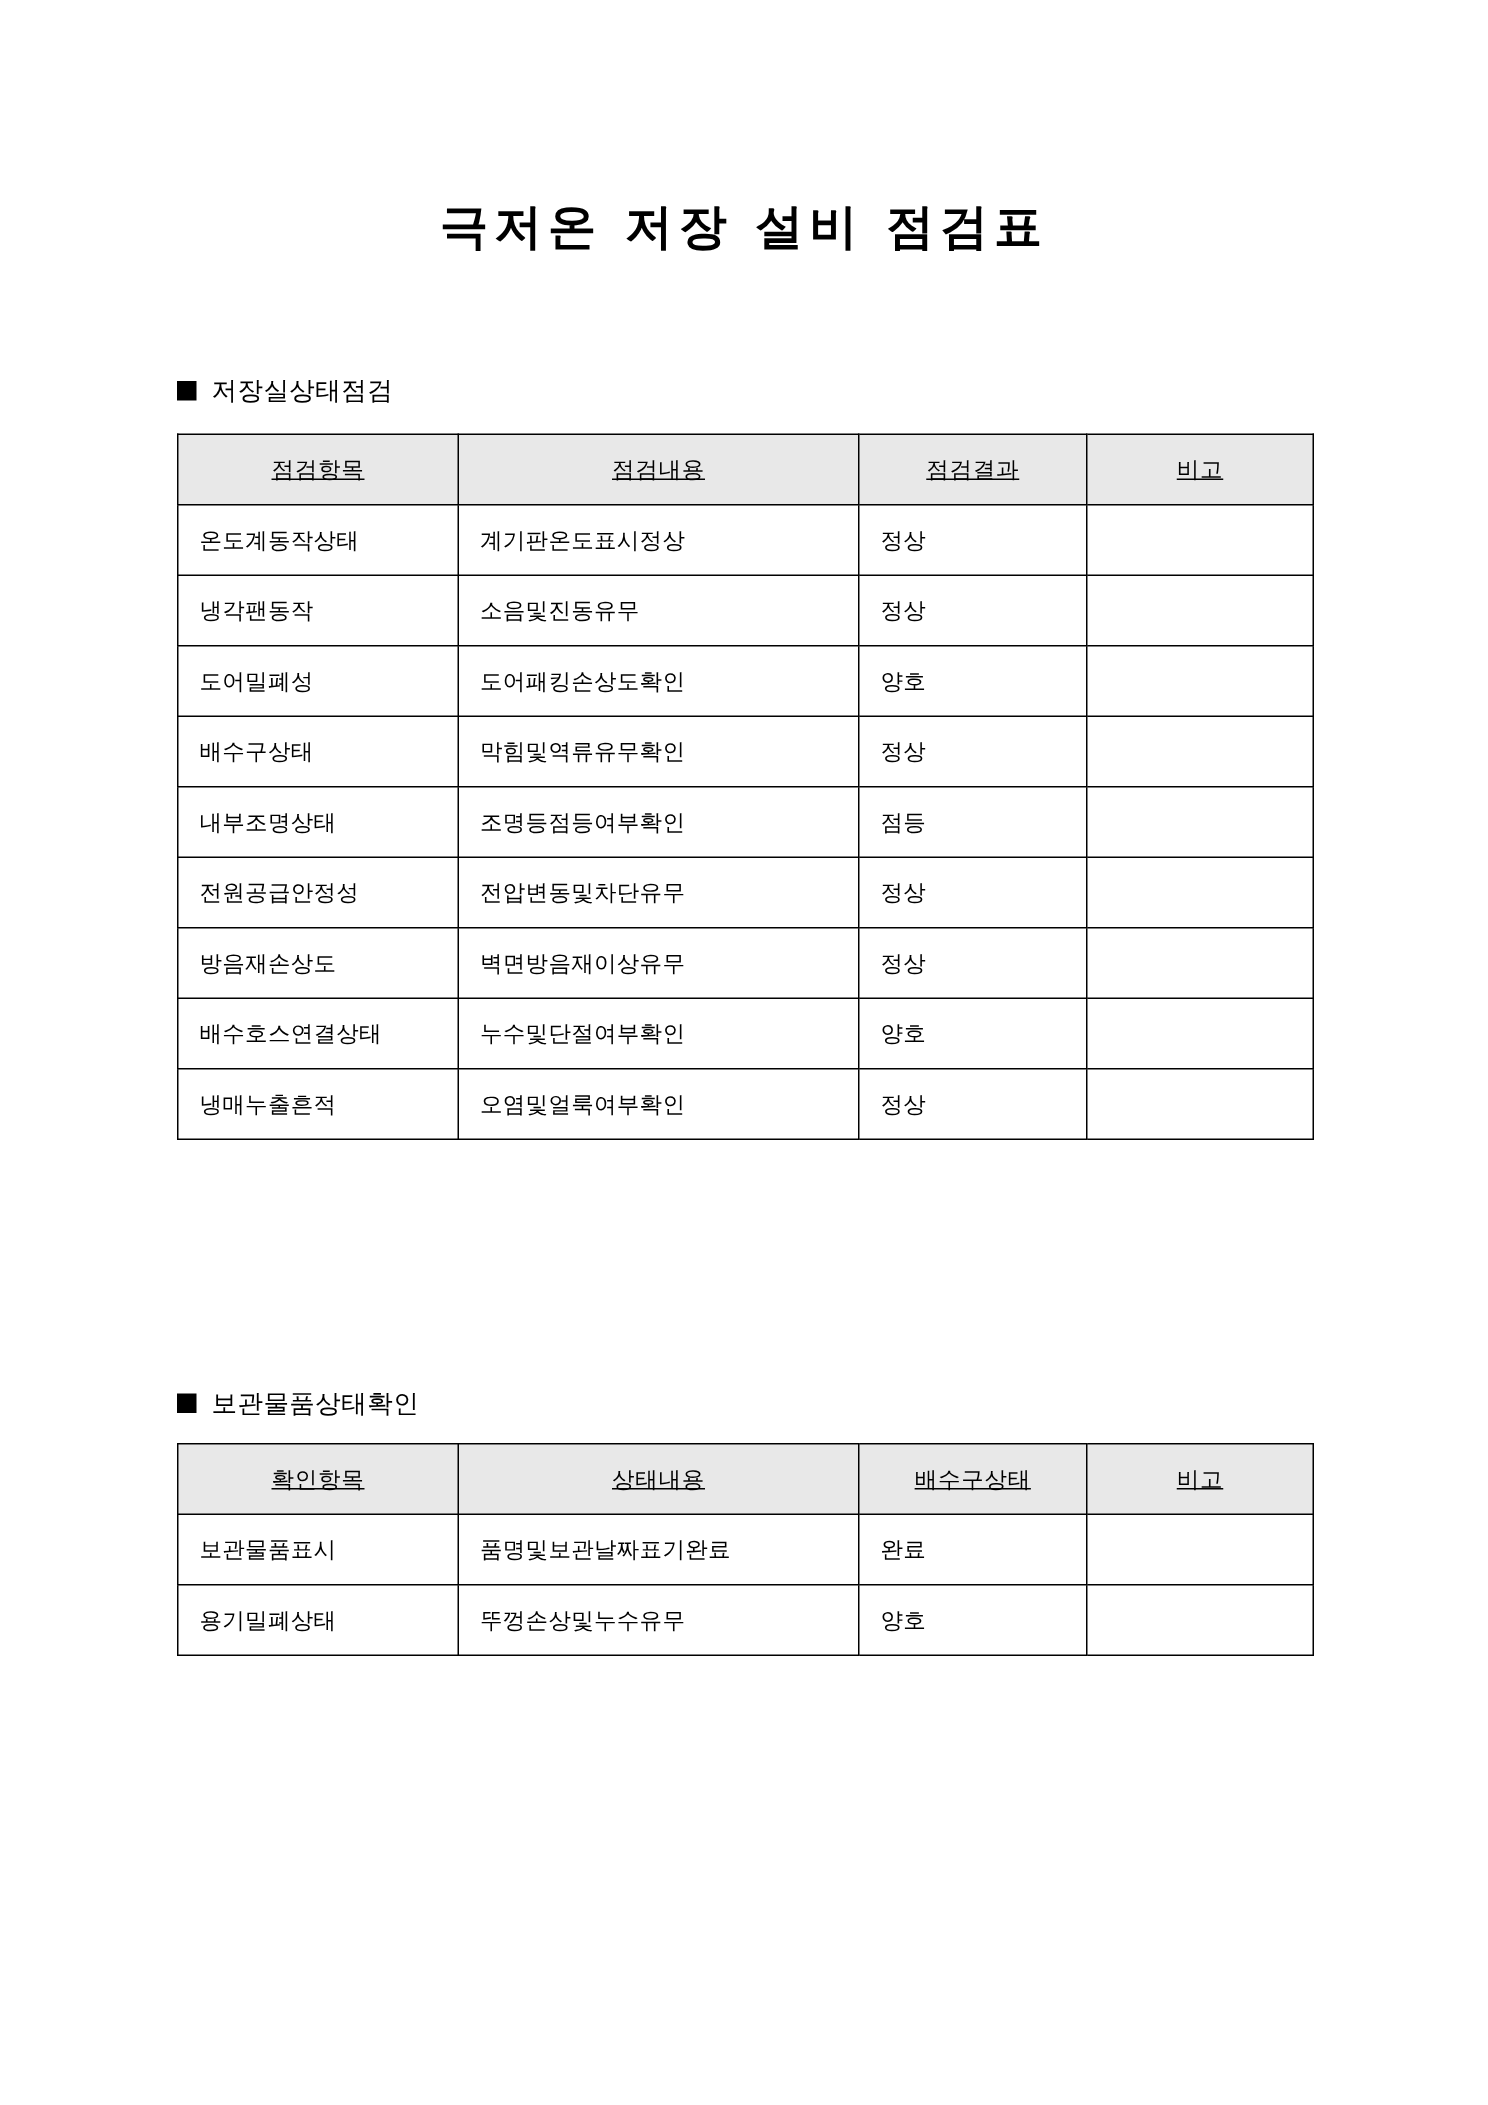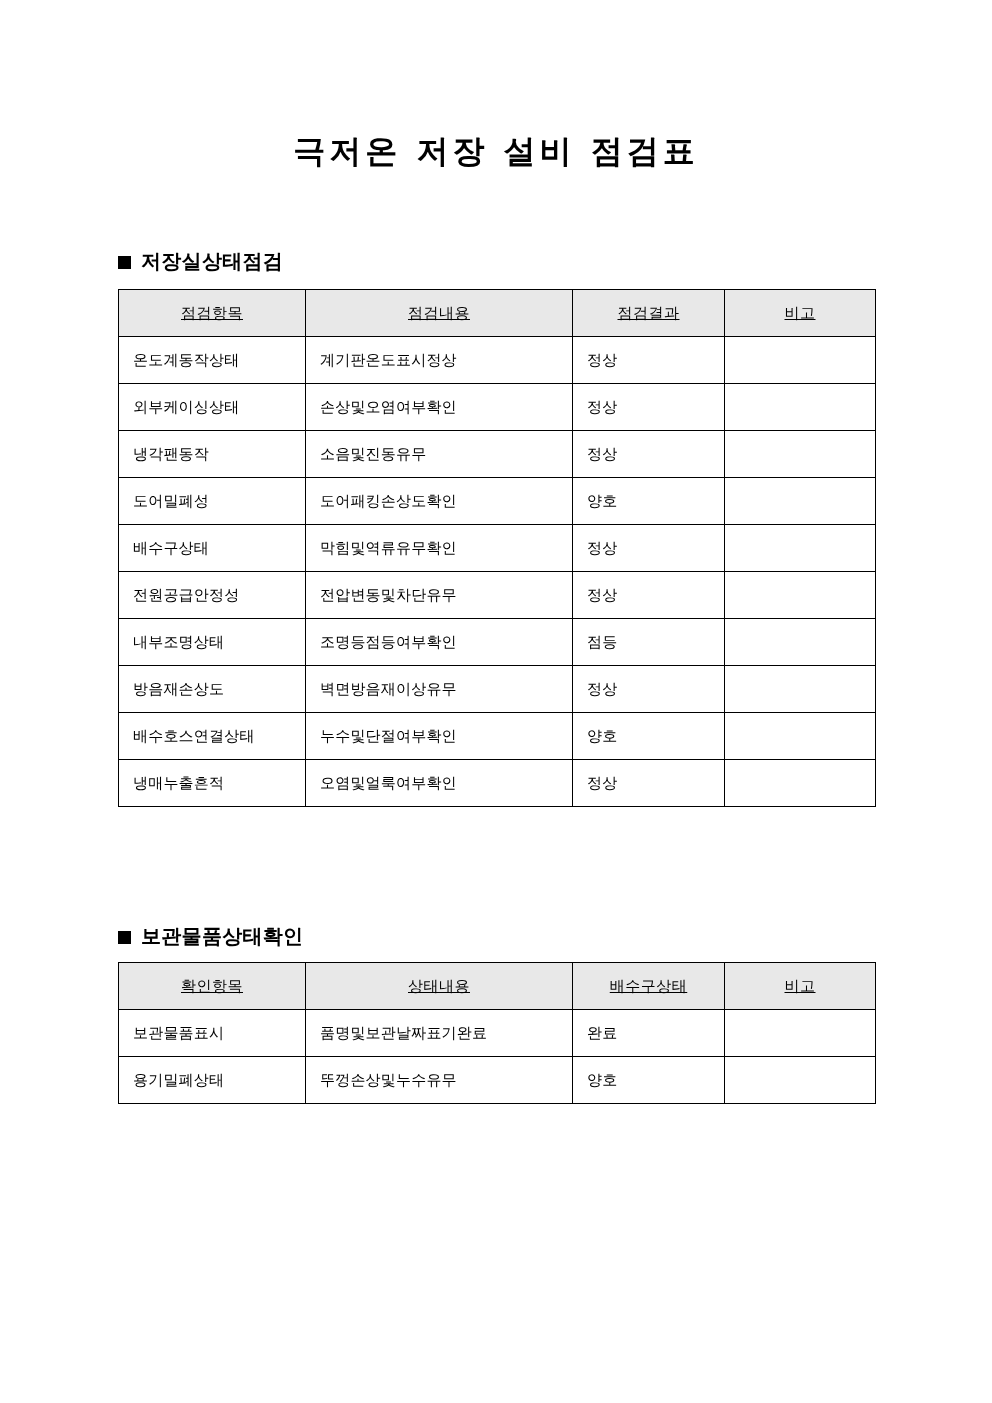--- a/index.html
+++ b/index.html
@@ -35,22 +35,22 @@
     font-size: 32px;
     font-weight: bold;
     letter-spacing: 4px;
     line-height: 40px;
     white-space: pre;
   }
 
   .section-heading {
     position: absolute;
     left: 118px;
-    font-size: 20px;
-    font-weight: bold;
+    font-size: 17px;
+    font-weight: normal;
     line-height: 22px;
     letter-spacing: 0.3px;
     white-space: nowrap;
   }
   .section-heading .bullet {
     display: inline-block;
     width: 13px;
     height: 13px;
     background: #000000;
     margin-right: 10px;
@@ -127,53 +127,47 @@
       </tr>
     </thead>
     <tbody>
       <tr>
         <td>온도계동작상태</td>
         <td>계기판온도표시정상</td>
         <td>정상</td>
         <td class="note-cell"></td>
       </tr>
       <tr>
-        <td>외부케이싱상태</td>
-        <td>손상및오염여부확인</td>
-        <td>정상</td>
-        <td class="note-cell"></td>
-      </tr>
-      <tr>
         <td>냉각팬동작</td>
         <td>소음및진동유무</td>
         <td>정상</td>
         <td class="note-cell"></td>
       </tr>
       <tr>
         <td>도어밀폐성</td>
         <td>도어패킹손상도확인</td>
         <td>양호</td>
         <td class="note-cell"></td>
       </tr>
       <tr>
         <td>배수구상태</td>
         <td>막힘및역류유무확인</td>
         <td>정상</td>
         <td class="note-cell"></td>
       </tr>
       <tr>
-        <td>전원공급안정성</td>
-        <td>전압변동및차단유무</td>
-        <td>정상</td>
-        <td class="note-cell"></td>
-      </tr>
-      <tr>
         <td>내부조명상태</td>
         <td>조명등점등여부확인</td>
         <td>점등</td>
+        <td class="note-cell"></td>
+      </tr>
+      <tr>
+        <td>전원공급안정성</td>
+        <td>전압변동및차단유무</td>
+        <td>정상</td>
         <td class="note-cell"></td>
       </tr>
       <tr>
         <td>방음재손상도</td>
         <td>벽면방음재이상유무</td>
         <td>정상</td>
         <td class="note-cell"></td>
       </tr>
       <tr>
         <td>배수호스연결상태</td>

